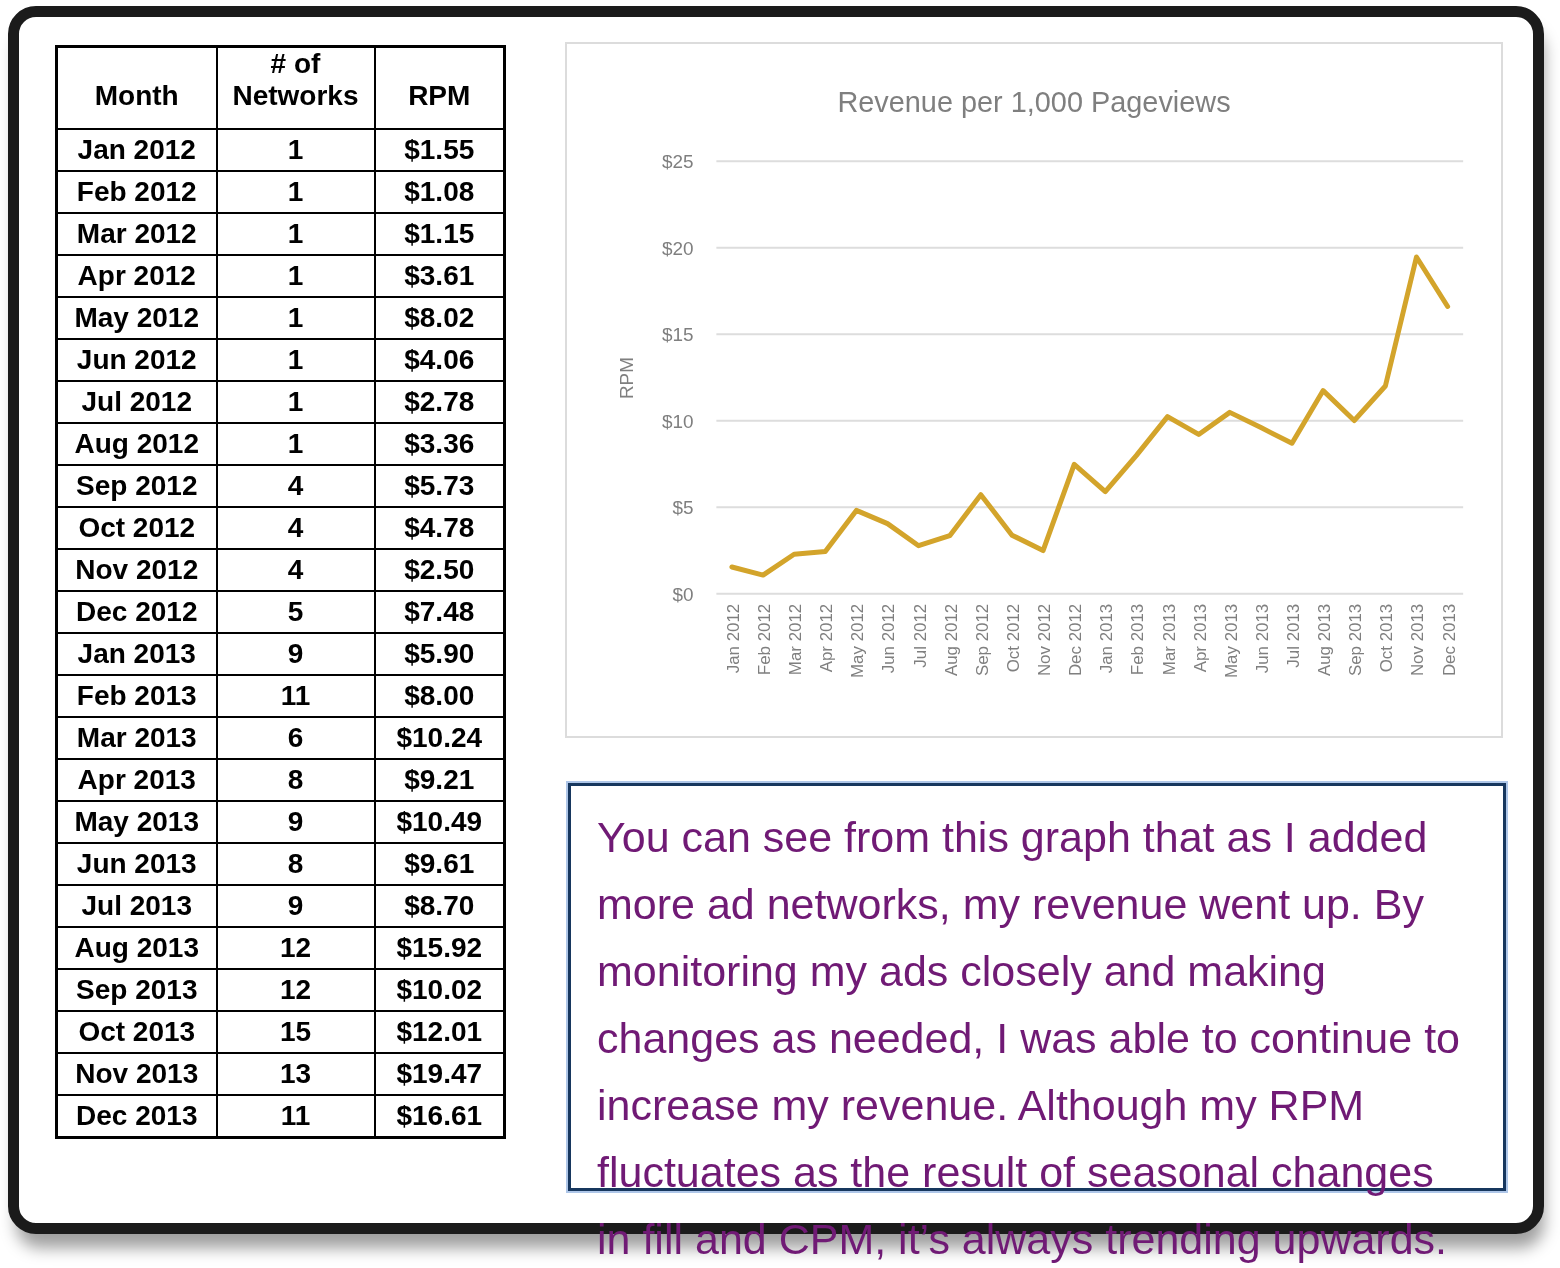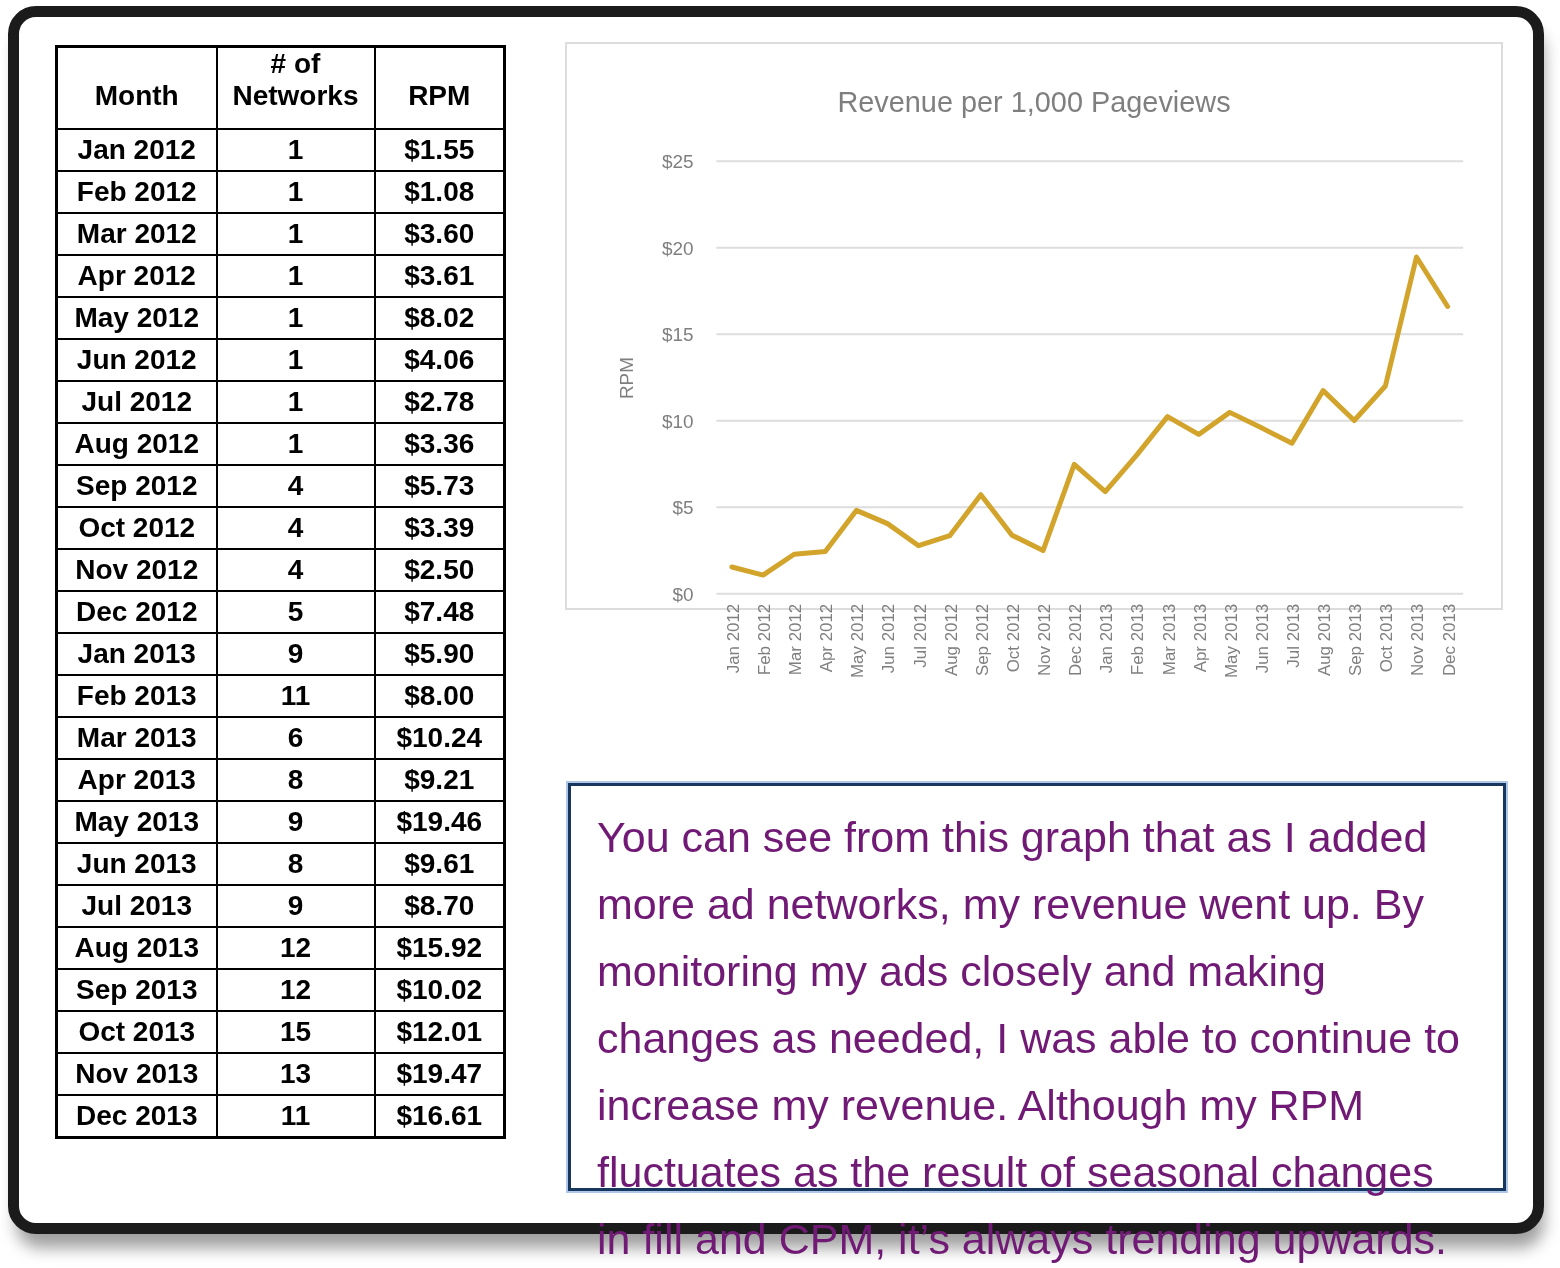--- a/index.html
+++ b/index.html
@@ -60,21 +60,21 @@
   .col-month   { width: 160px; }
   .col-networks{ width: 158px; }
   .col-rpm     { width: 130px; }
 
   
   .chart-panel {
     position: absolute;
     left: 565px;
     top: 42px;
     width: 938px;
-    height: 568px;
+    height: 696px;
     box-sizing: border-box;
     border: 2px solid #dcdcdc;
     background: #ffffff;
   }
   .chart-panel svg { display: block; }
 
   
   .note-box {
     position: absolute;
     left: 568px;
@@ -119,21 +119,21 @@
         <td>$1.55</td>
       </tr>
       <tr>
         <td>Feb 2012</td>
         <td>1</td>
         <td>$1.08</td>
       </tr>
       <tr>
         <td>Mar 2012</td>
         <td>1</td>
-        <td>$3.60</td>
+        <td>$1.15</td>
       </tr>
       <tr>
         <td>Apr 2012</td>
         <td>1</td>
         <td>$3.61</td>
       </tr>
       <tr>
         <td>May 2012</td>
         <td>1</td>
         <td>$8.02</td>
@@ -154,21 +154,21 @@
         <td>$3.36</td>
       </tr>
       <tr>
         <td>Sep 2012</td>
         <td>4</td>
         <td>$5.73</td>
       </tr>
       <tr>
         <td>Oct 2012</td>
         <td>4</td>
-        <td>$3.39</td>
+        <td>$4.78</td>
       </tr>
       <tr>
         <td>Nov 2012</td>
         <td>4</td>
         <td>$2.50</td>
       </tr>
       <tr>
         <td>Dec 2012</td>
         <td>5</td>
         <td>$7.48</td>
@@ -189,21 +189,21 @@
         <td>$10.24</td>
       </tr>
       <tr>
         <td>Apr 2013</td>
         <td>8</td>
         <td>$9.21</td>
       </tr>
       <tr>
         <td>May 2013</td>
         <td>9</td>
-        <td>$19.46</td>
+        <td>$10.49</td>
       </tr>
       <tr>
         <td>Jun 2013</td>
         <td>8</td>
         <td>$9.61</td>
       </tr>
       <tr>
         <td>Jul 2013</td>
         <td>9</td>
         <td>$8.70</td>

